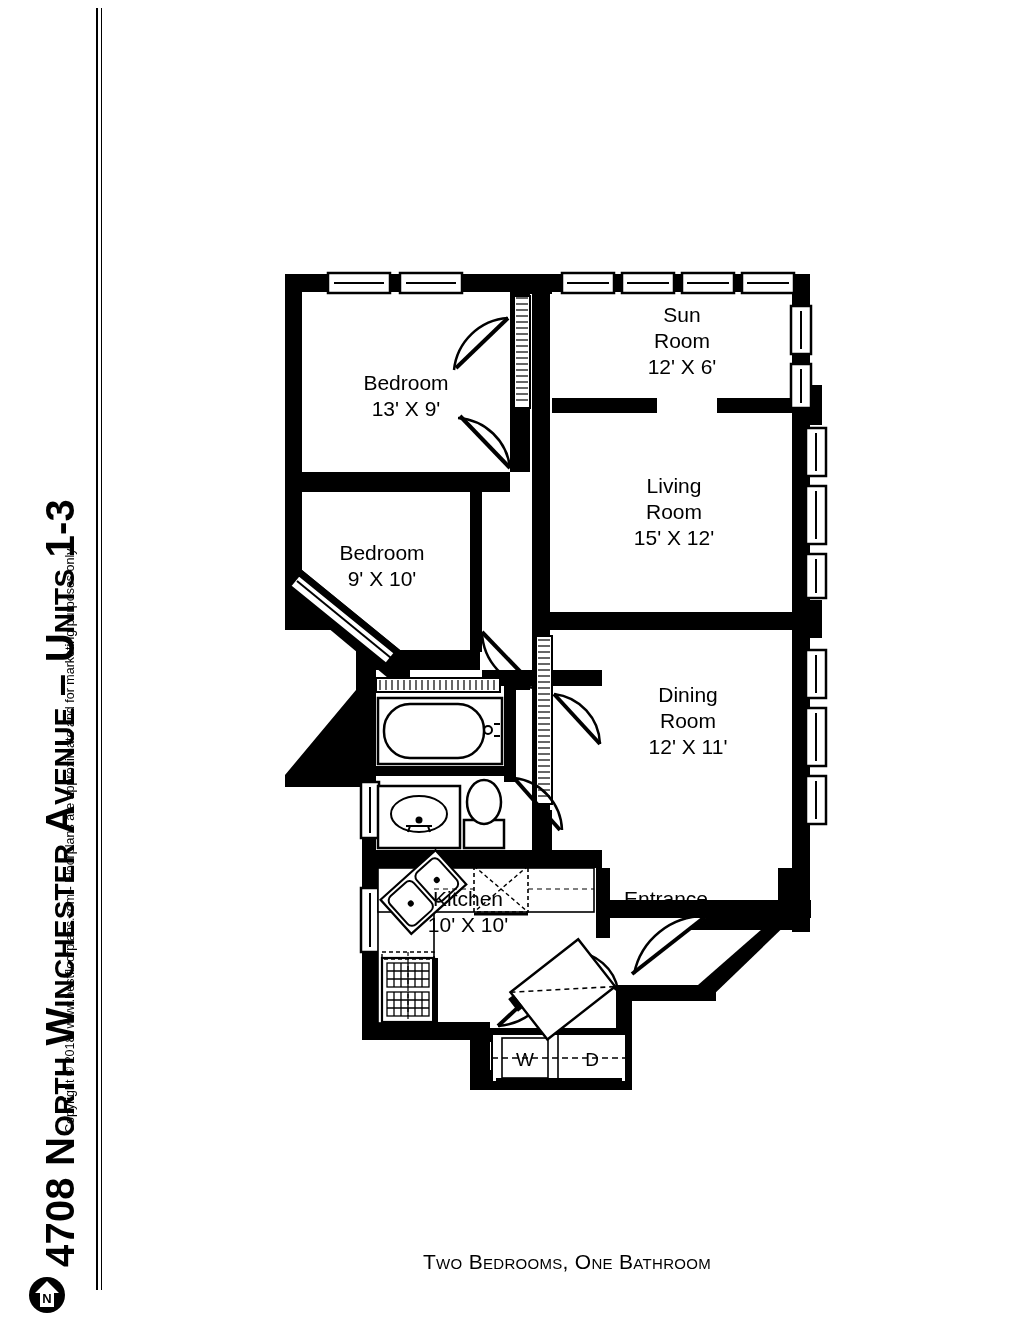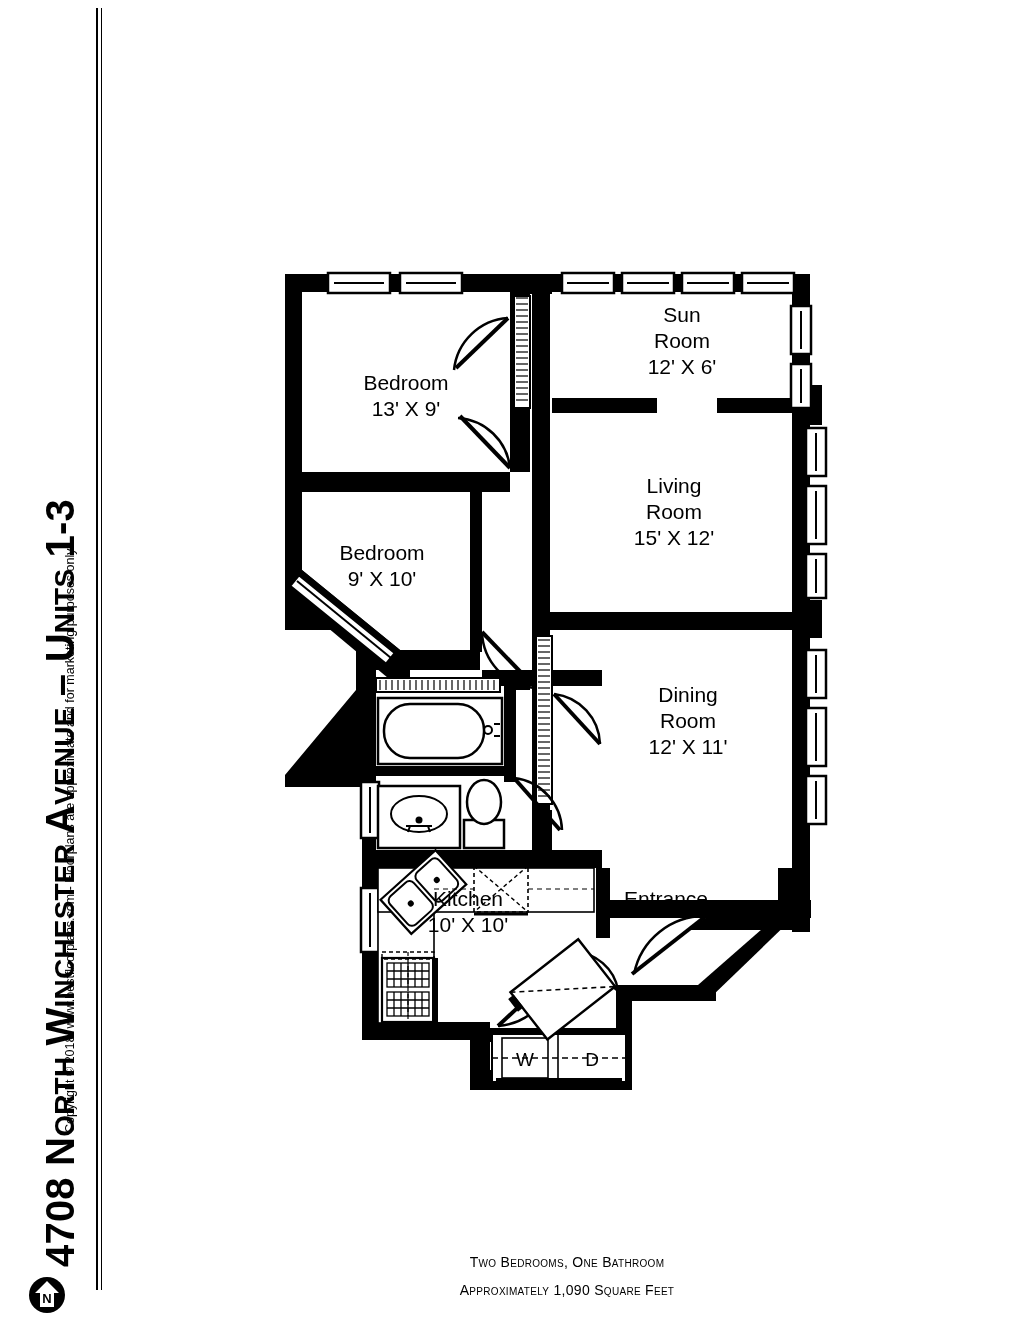--- a/index.html
+++ b/index.html
@@ -78,21 +78,21 @@
     height: 38px;
   }
 
   
   #footer {
     position: absolute;
     left: 110px;
     top: 1248px;
     width: 914px;
     text-align: center;
-    font-size: 14px;
+    font-size: 21px;
     line-height: 28px;
     font-variant: small-caps;
     letter-spacing: 0.3px;
   }
 
   
   #plan-wrap {
     position: absolute;
     left: 110px;
     top: 30px;
@@ -588,14 +588,13 @@
     <text class="rm-label" x="358" y="902">10' X 10'</text>
 
     <text class="rm-label" x="556" y="876">Entrance</text>
   </g>
 
 </svg>
 </div>
 
 <div id="footer">
   <div>Two Bedrooms, One Bathroom</div>
-  <div>Approximately 1,090 Square Feet</div>
 </div>
 
 </body></html>

